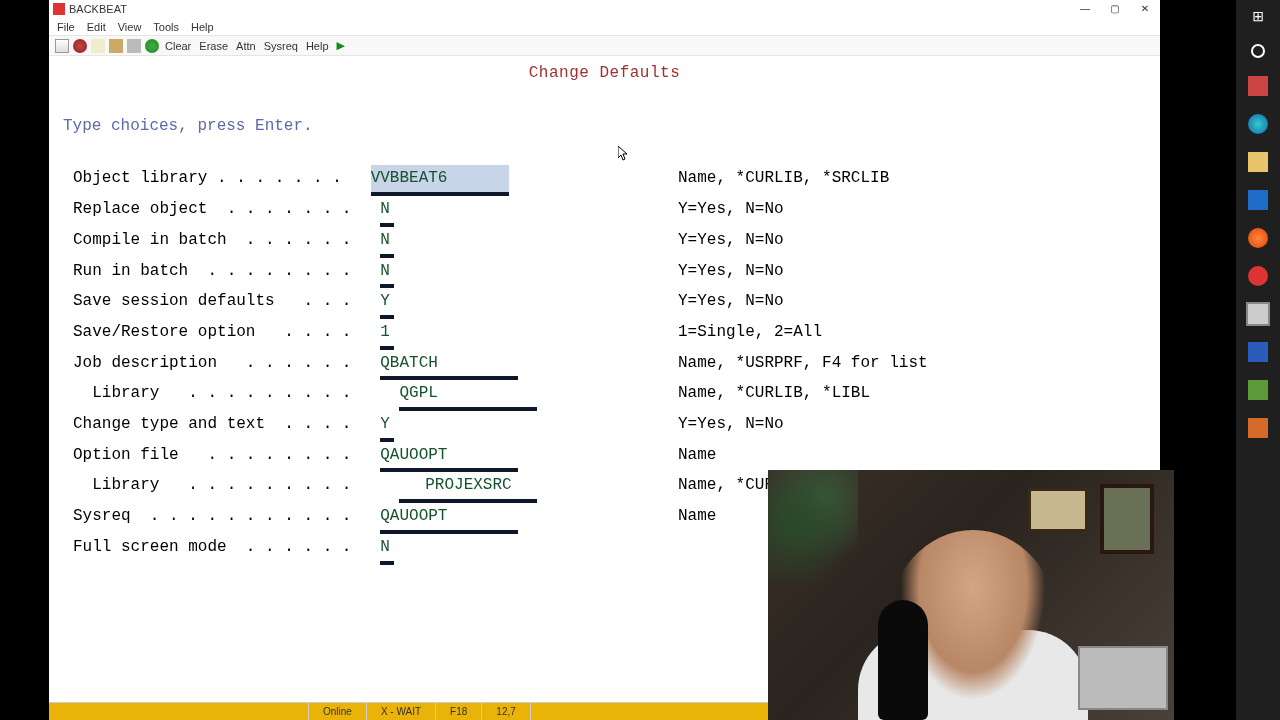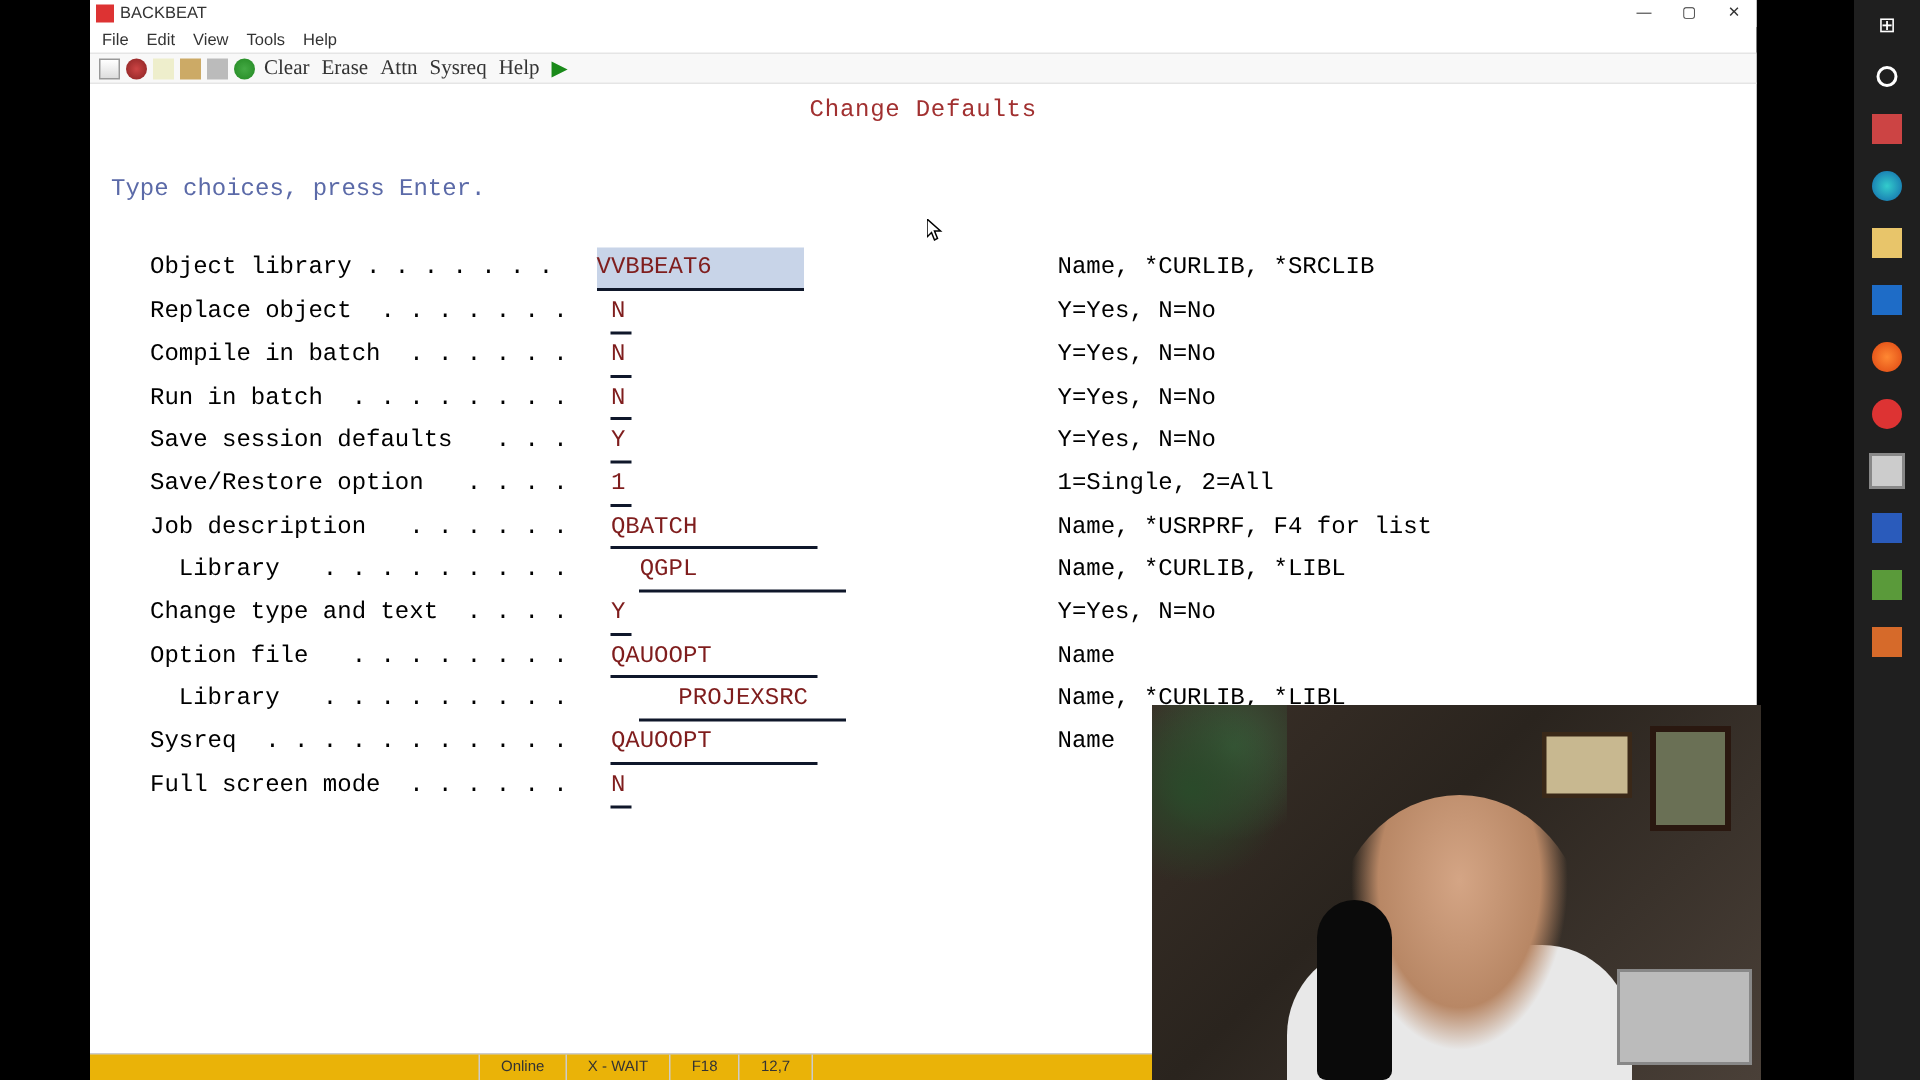--- a/index.html
+++ b/index.html
@@ -6,21 +6,21 @@
   body {
     background: #000;
     width: 1280px;
     height: 720px;
     overflow: hidden;
     font-family: Arial, sans-serif;
     position: relative;
   }
   .app-window {
     position: absolute;
-    left: 60px;
+    left: 49px;
     top: 0;
     width: 1111px;
     height: 720px;
     background: #fff;
     display: flex;
     flex-direction: column;
   }
   .titlebar {
     height: 18px;
     background: #fff;
@@ -69,21 +69,21 @@
     padding: 0 6px;
     gap: 4px;
     font-size: 10px;
     border-bottom: 1px solid #e5e5e5;
     background:#f8f8f8;
   }
   .tb-icon {
     width: 14px; height: 14px;
     display:inline-block;
   }
-  .tb-txt { color:#333; font-size:14px; cursor:pointer; padding:0 2px;font-family:Liberation Serif, serif;}
+  .tb-txt { color:#333; font-size:11px; cursor:pointer; padding:0 2px;}
   .tb-play { color:#1a8a1a; }
   .terminal {
     flex: 1;
     background: #fff;
     font-family: "Courier New", monospace;
     font-size: 16px;
     line-height: 26.7px;
     padding: 0;
     position: relative;
     color: #000;
@@ -94,30 +94,30 @@
     padding-top: 4px;
     letter-spacing: 0.5px;
   }
   .term-hint {
     color: #5b6aa8;
     padding-left: 14px;
     margin-top: 26px;
   }
   .fields {
     margin-top: 26px;
-    padding-left: 40px;
+    padding-left: 24px;
   }
   .frow {
     display: flex;
     white-space: pre;
   }
   .frow .lbl { color: #000; }
   .frow .val {
-    color: #7f1d1d;
-    border-bottom: 2px solid #0f172a;
+    color: #14532d;
+    border-bottom: 4px solid #0f172a;
     min-width: 14px;
   }
   .frow .val-sel { background:#c8d4e8; }
   .frow .hint { color: #000; margin-left: 0; }
   .statusbar {
     height: 18px;
     border-top: 1px solid #ccc;
     display: flex;
     font-size: 10px;
     color:#333;

